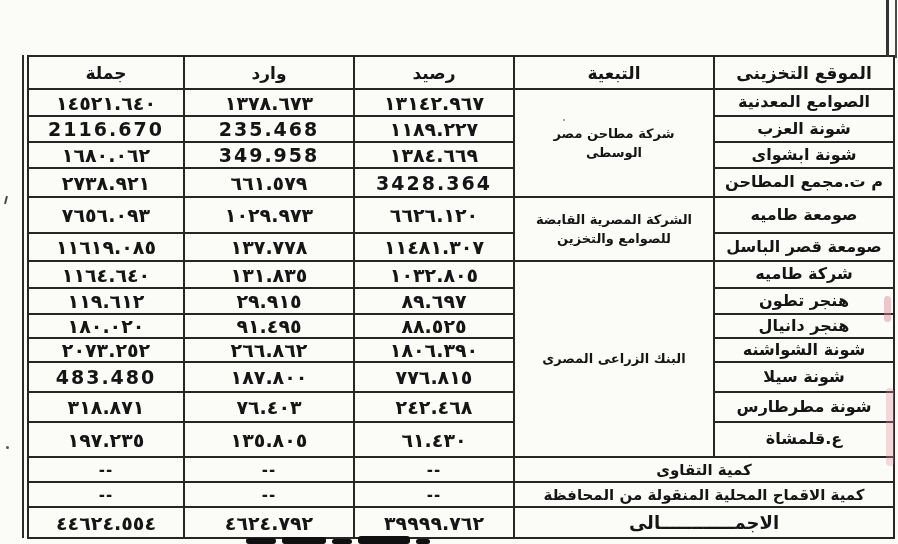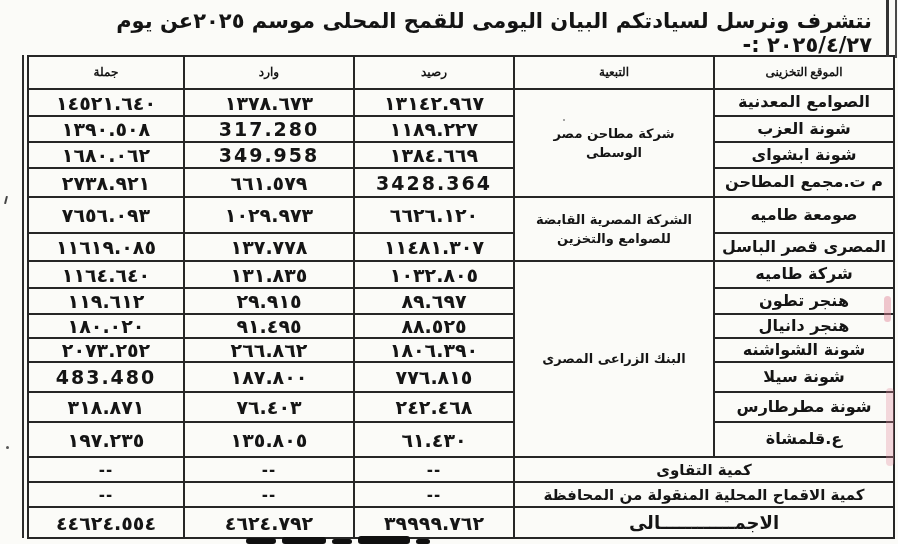--- a/index.html
+++ b/index.html
@@ -20,21 +20,21 @@
   table.report{
     position:absolute;top:55px;left:27px;
     width:866px;table-layout:fixed;
     border-collapse:collapse;direction:rtl;
   }
   table.report th, table.report td{
     border:2px solid #262626;
     padding:0 4px;text-align:center;vertical-align:middle;
     font-weight:bold;overflow:hidden;
   }
-  th.hdr{font-size:12px;font-family:Liberation Serif, serif;}
+  th.hdr{font-size:17px;}
   td.loc{font-size:16px;line-height:1.15;margin-top:39px;}
   td.affil{font-size:13px;line-height:1.5;white-space:pre-line;}
   td.num{font-size:19px;letter-spacing:2px;direction:rtl;}
   td.sumlabel{font-size:15px;}
   td.totlabel{font-size:18px;}
   td.dash{font-size:15px;letter-spacing:1px;}
   
   .vline{position:absolute;background:#333;}
   .leftline{position:absolute;left:22px;top:55px;width:2px;height:483px;background:#2c2c2c;}
   .tr-inner{left:886px;top:0;width:3px;height:57px;}
@@ -44,21 +44,20 @@
   .pink{position:absolute;border-radius:5px;}
   .p1{left:884px;top:296px;width:7px;height:26px;background:rgba(224,130,150,.45);}
   .p2{left:886px;top:388px;width:8px;height:78px;background:rgba(228,140,158,.32);}
   .blob{position:absolute;background:#101010;border-radius:3px;}
 </style>
 </head>
 <body>
 
 <div class="page">
 
-  <div class="title">نتشرف ونرسل لسيادتكم البيان اليومى للقمح المحلى موسم ٢٠٢٥عن يوم ٢٠٢٥/٤/٢٧ :-</div>
 
   <table class="report" dir="rtl">
     <colgroup>
       <col style="width:180px">
         <col style="width:200px">
         <col style="width:160px">
         <col style="width:170px">
         <col style="width:156px">
     </colgroup>
     <tbody>
@@ -74,22 +73,22 @@
         <td class="loc">الصوامع المعدنية</td>
         <td class="affil" rowspan="4">شركة مطاحن مصر
 الوسطى</td>
         <td class="num">١٣١٤٢.٩٦٧</td>
         <td class="num">١٣٧٨.٦٧٣</td>
         <td class="num">١٤٥٢١.٦٤٠</td>
       </tr>
       <tr style="height:26px">
         <td class="loc">شونة العزب</td>
         <td class="num">١١٨٩.٢٢٧</td>
-        <td class="num">317.280</td>
-        <td class="num">١٣٩٠.٥٠٨</td>
+        <td class="num">235.468</td>
+        <td class="num">2116.670</td>
       </tr>
       <tr style="height:26px">
         <td class="loc">شونة ابشواى</td>
         <td class="num">١٣٨٤.٦٦٩</td>
         <td class="num">349.958</td>
         <td class="num">١٦٨٠.٠٦٢</td>
       </tr>
       <tr style="height:29px">
         <td class="loc">م ت.مجمع المطاحن</td>
         <td class="num">3428.364</td>
@@ -99,21 +98,21 @@
 
       <tr style="height:36px">
         <td class="loc">صومعة طاميه</td>
         <td class="affil" rowspan="2">الشركة المصرية القابضة
 للصوامع والتخزين</td>
         <td class="num">٦٦٢٦.١٢٠</td>
         <td class="num">١٠٢٩.٩٧٣</td>
         <td class="num">٧٦٥٦.٠٩٣</td>
       </tr>
       <tr style="height:28px">
-        <td class="loc">المصرى قصر الباسل</td>
+        <td class="loc">صومعة قصر الباسل</td>
         <td class="num">١١٤٨١.٣٠٧</td>
         <td class="num">١٣٧.٧٧٨</td>
         <td class="num">١١٦١٩.٠٨٥</td>
       </tr>
 
       <tr style="height:27px">
         <td class="loc">شركة طاميه</td>
         <td class="affil" rowspan="7">البنك الزراعى المصرى</td>
         <td class="num">١٠٣٢.٨٠٥</td>
         <td class="num">١٣١.٨٣٥</td>

